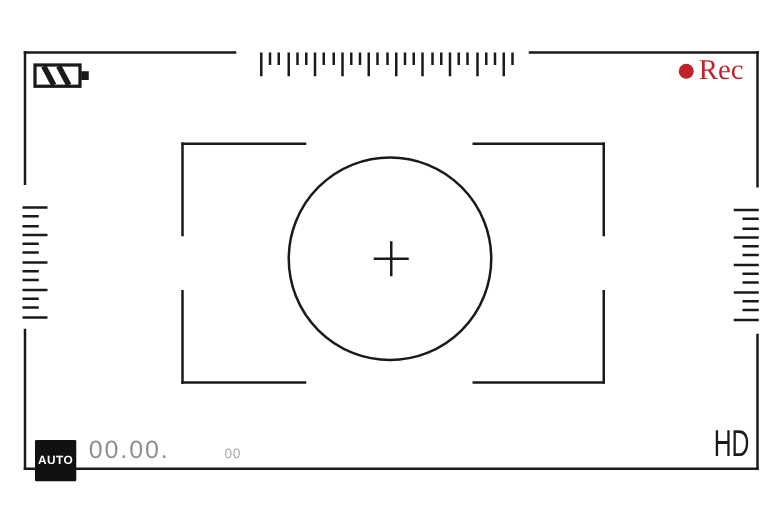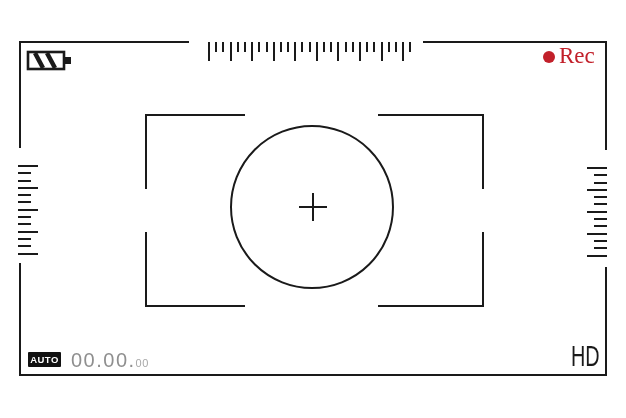--- a/index.html
+++ b/index.html
@@ -53,21 +53,21 @@
   
   .focus-circle{
     position:absolute; left:230px; top:125px; width:160px; height:160px;
     border:2px solid var(--stroke); border-radius:50%;
   }
   .cross-h{position:absolute; left:299px; top:206px; width:28px; height:2px; background:var(--stroke);}
   .cross-v{position:absolute; left:312px; top:193px; width:2px; height:28px; background:var(--stroke);}
 
   
   .mode-badge{
-    position:absolute; left:28px; top:352px; width:33px; height:15px;
+    position:absolute; left:28px; top:352px; width:33px; height:33px;
     display:flex; align-items:center; justify-content:center;
     font-size:9.5px; font-weight:bold; letter-spacing:0.4px; border-radius:1px;
   }
   .timer{
     position:absolute; left:71px; top:351px; height:19px;
     display:flex; align-items:baseline; line-height:19px;
   }
   .timer-main{font-size:20px; letter-spacing:1.5px;}
   .timer-small{font-size:11px; letter-spacing:0.5px;}
   .hd{
@@ -172,18 +172,18 @@
   <div class="bracket b-br"></div>
 
   <div class="focus-circle"></div>
   <div class="cross-h"></div>
   <div class="cross-v"></div>
 
   <div class="mode-badge" style="background-color: rgb(17, 17, 17); color: rgb(255, 255, 255);">AUTO</div>
 
   <div class="timer">
     <span class="timer-main" style="color: rgb(143, 143, 143);">00.00.</span>
-    <span class="timer-small" style="color: rgb(168, 168, 168);">00</span>
+    <span class="timer-small" style="color: rgb(168, 168, 168); margin-left: 44px;">00</span>
   </div>
 
   <div class="hd" style="color: rgb(26, 26, 26);">HD</div>
 
 </div>
 
 </body></html>

